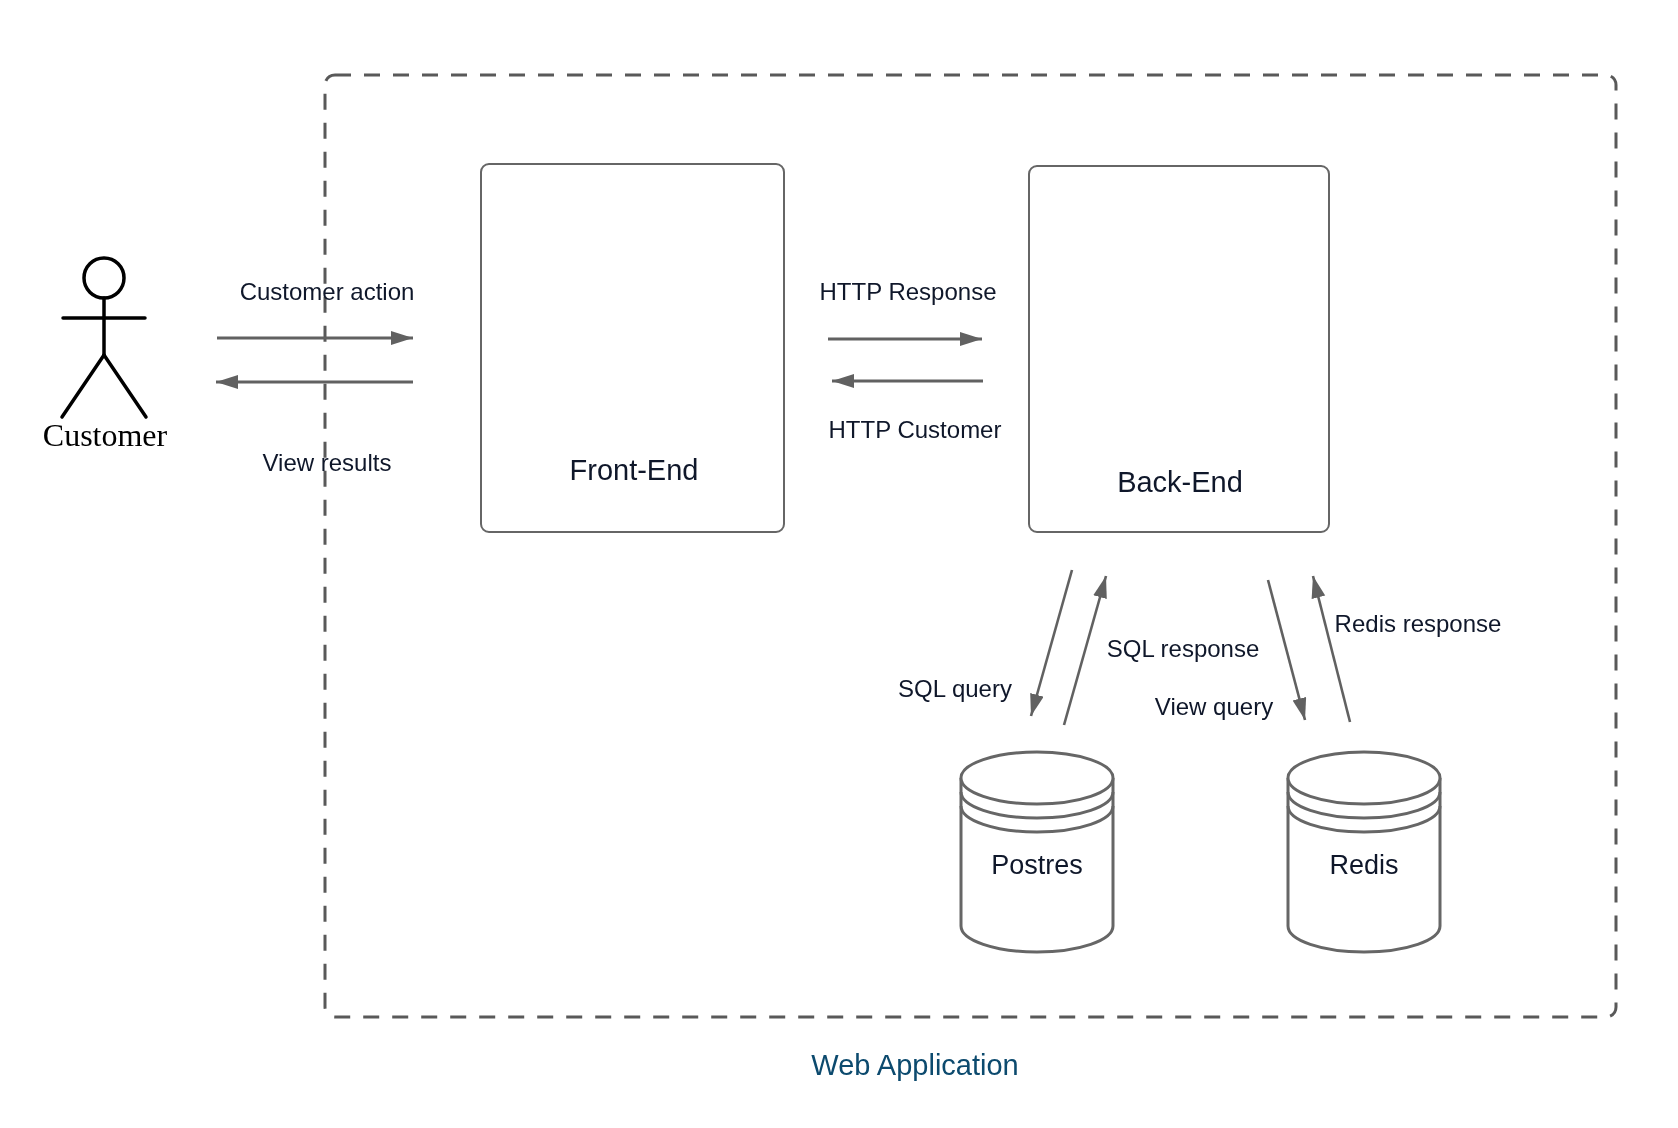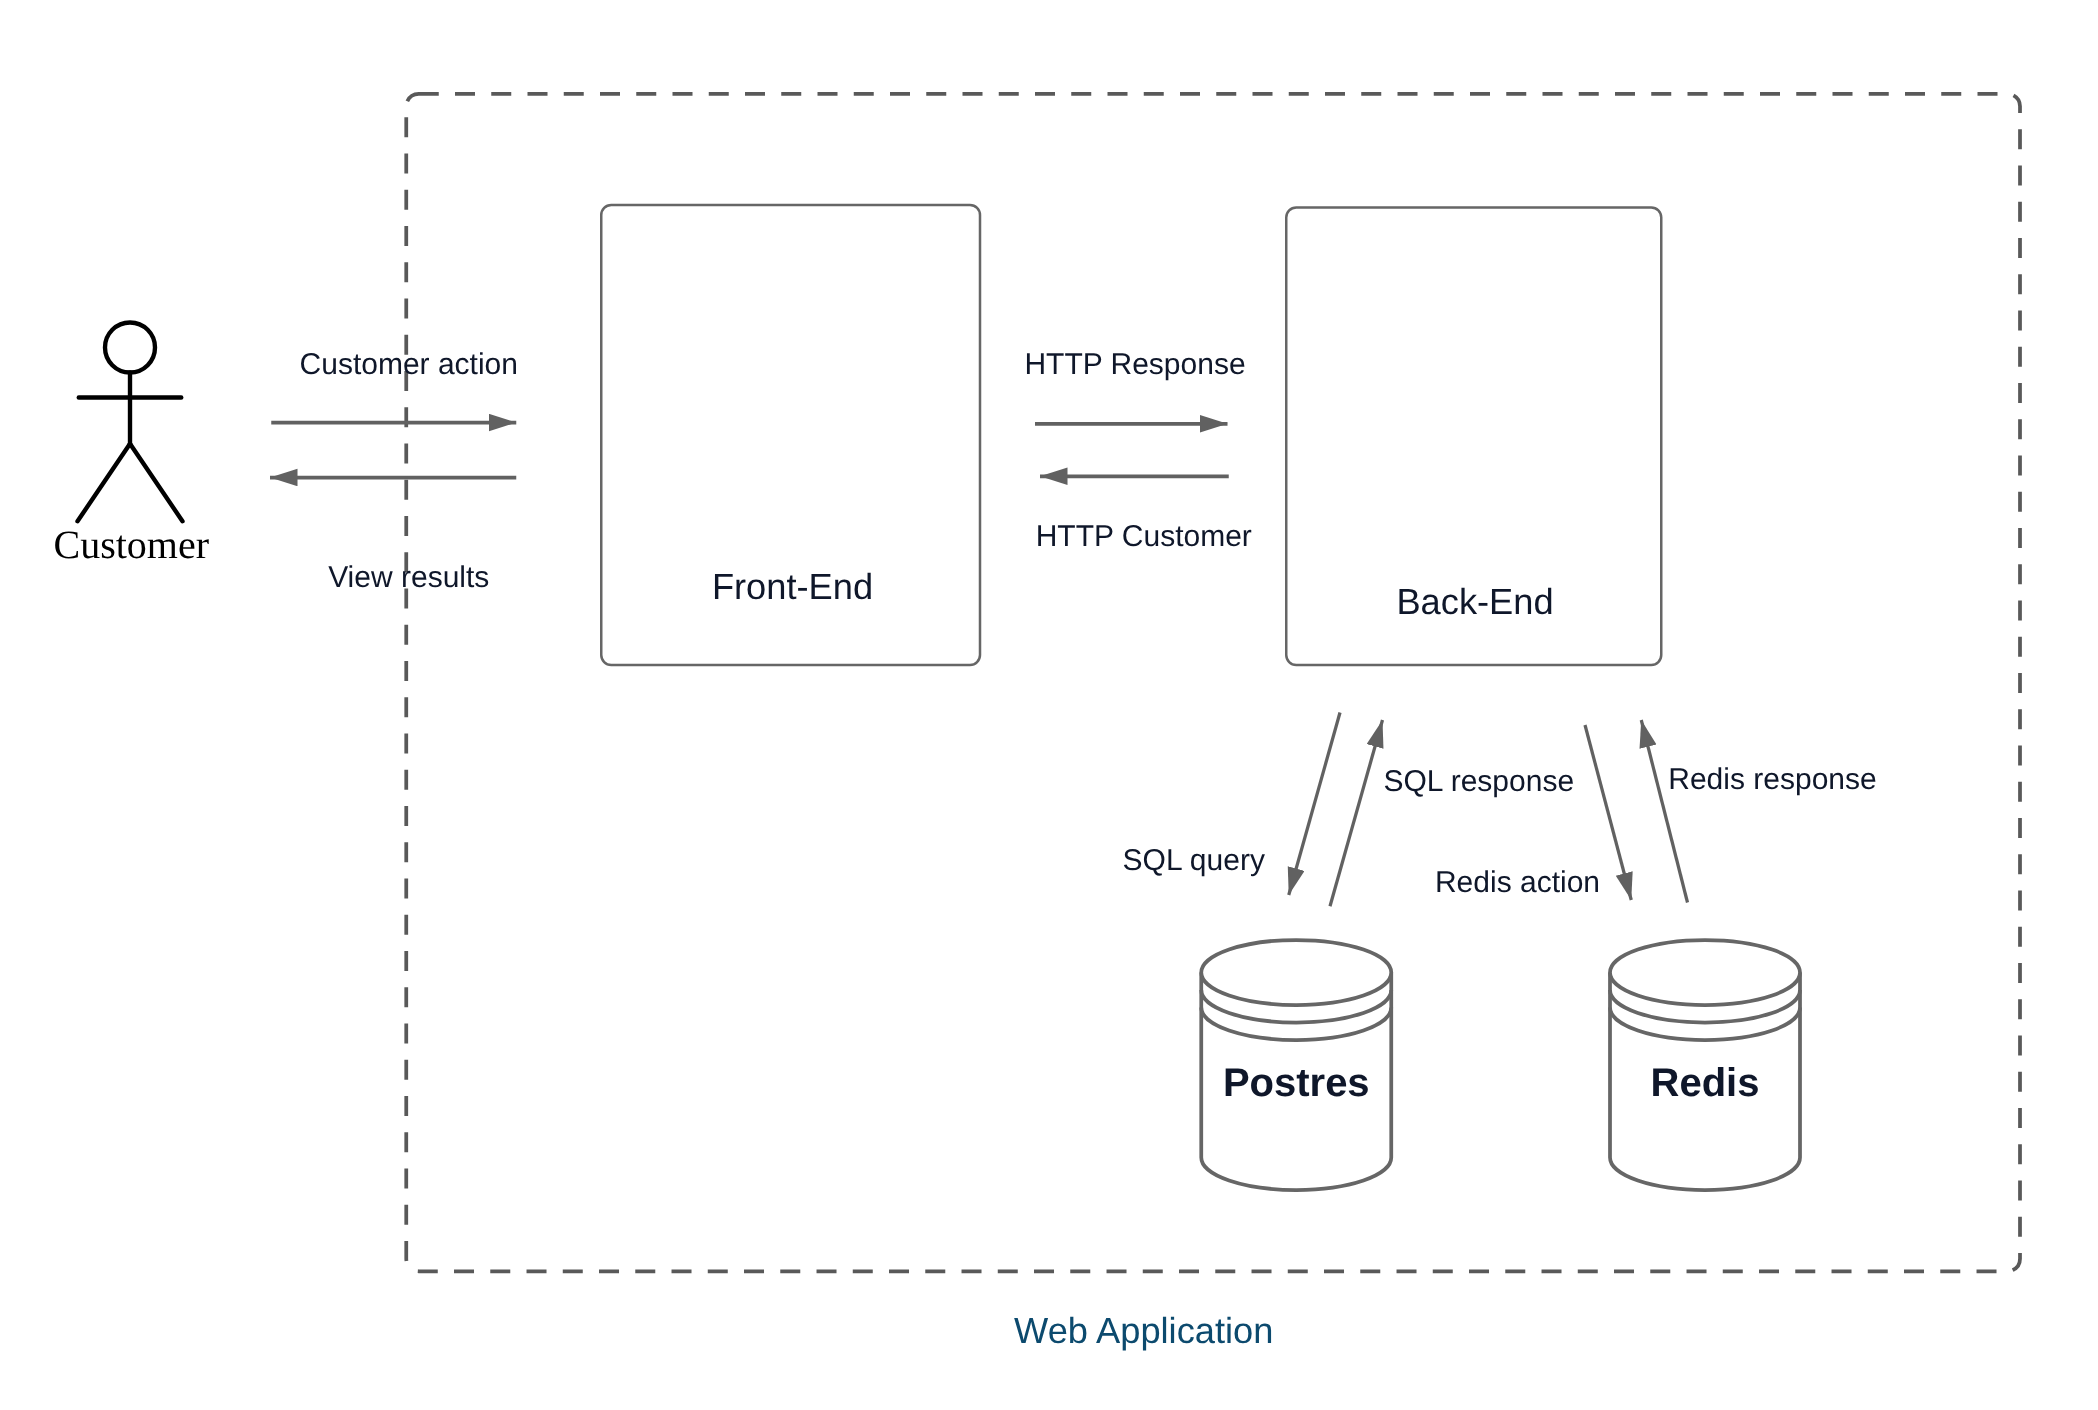--- a/index.html
+++ b/index.html
@@ -14,21 +14,21 @@
   .label{
     position:absolute;
     transform:translate(-50%,-50%);
     white-space:nowrap;
     color:#0f172a;
     font-size:24px;
     line-height:1.1;
     background:transparent;
   }
   .node-title{font-size:29px;margin-top:46px;}
-  .db-title{font-size:32px;font-weight:bold;}
+  .db-title{font-size:27px;}
   .diagram-title{font-size:29px;color:#0c4a6e;}
   .actor-title{
     font-family:"Liberation Serif", serif;
     font-size:32px;
     color:#000000;
   }
   .node-box{
     position:absolute;
     border:2px solid #666666;
     border-radius:9px;
@@ -110,22 +110,22 @@
   <div class="label" style="left:327px;top:292px;">Customer action</div>
   <div class="label" style="left:327px;top:431px;margin-top:32px;">View results</div>
 
   <div class="label node-title" style="left:634px;top:425px;">Front-End</div>
   <div class="label node-title" style="left:1180px;top:437px;">Back-End</div>
 
   <div class="label" style="left:908px;top:292px;">HTTP Response</div>
   <div class="label" style="left:915px;top:430px;">HTTP Customer</div>
 
   <div class="label" style="left:955px;top:663px;margin-top:26px;">SQL query</div>
-  <div class="label" style="left:1167px;top:626px;padding-left:32px;">SQL response</div>
-  <div class="label" style="left:1214px;top:707px;">Redis action</div>
+  <div class="label" style="left:1167px;top:649px;padding-left:32px;">SQL response</div>
+  <div class="label" style="left:1214px;top:707px;">View query</div>
   <div class="label" style="left:1418px;top:624px;">Redis response</div>
 
   <div class="label db-title" style="left:1037px;top:866px;">Postres</div>
   <div class="label db-title" style="left:1364px;top:866px;">Redis</div>
 
   <div class="label diagram-title" style="left:915px;top:1066px;">Web Application</div>
 
 </div>
 
 </body></html>

